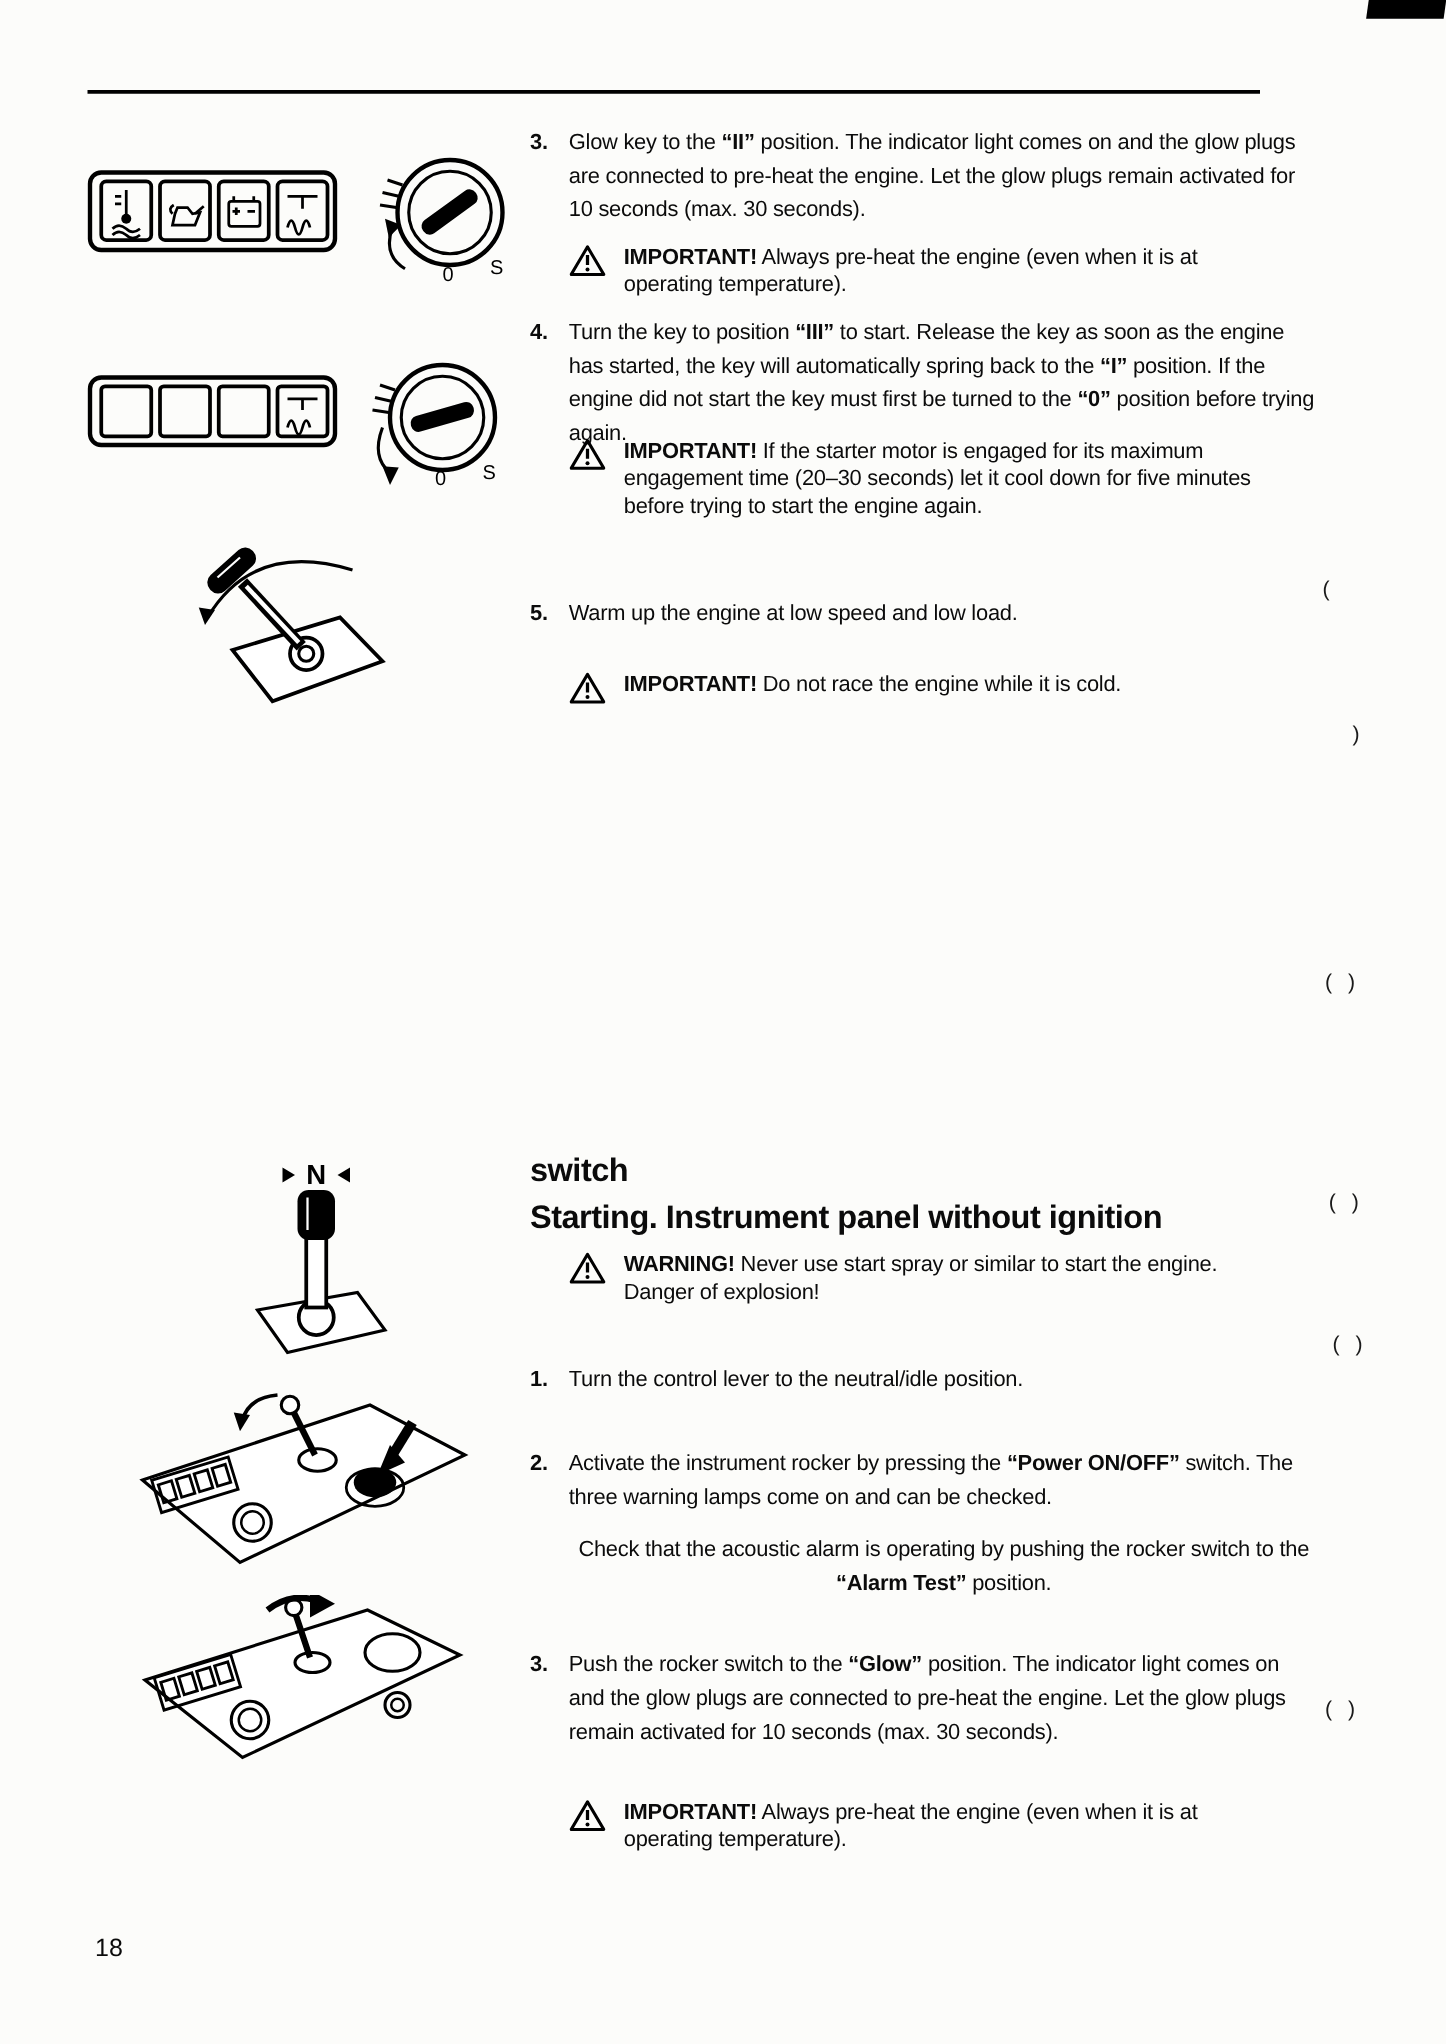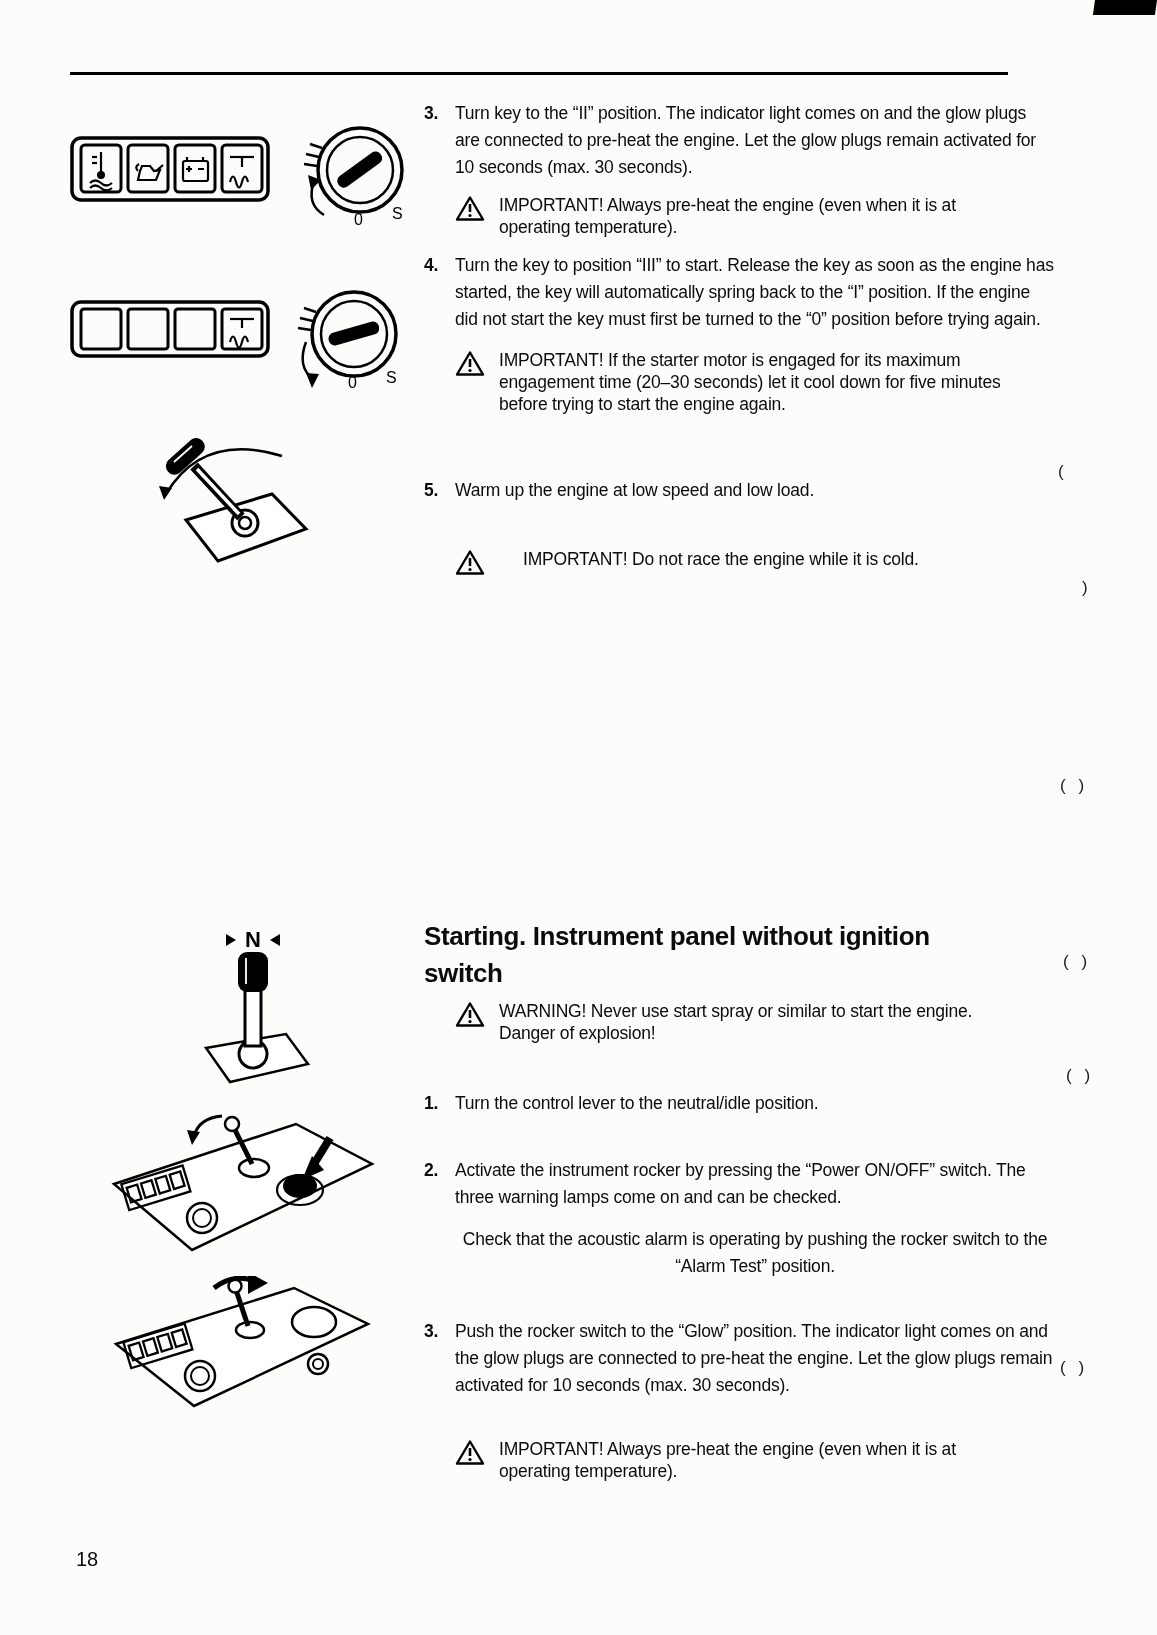--- a/index.html
+++ b/index.html
@@ -13,21 +13,21 @@
     overflow:hidden;
   }
   .toprule{position:absolute;left:70px;top:72px;width:938px;height:3px;background:#000;}
   .cornermark{position:absolute;right:0;top:0;width:62px;height:15px;background:#000;transform:skewX(-8deg);transform-origin:top right;}
   .step{position:absolute;left:424px;display:flex;font-size:17.5px;line-height:27px;letter-spacing:-0.2px;}
   .step .num{width:31px;flex:none;font-weight:700;}
   .step .txt{width:600px;}
   .note{position:absolute;left:455px;display:flex;font-size:17.5px;line-height:22px;letter-spacing:-0.2px;}
   .note .wicon{width:44px;flex:none;padding-top:1px;}
   .note .txt{width:528px;}
-  b{font-weight:400;}
+  b{font-weight:700;}
   .heading{position:absolute;left:424px;top:918px;font-size:26px;line-height:37px;font-weight:700;letter-spacing:-0.4px;}
   .para{position:absolute;left:455px;font-size:17.5px;line-height:27px;letter-spacing:-0.2px;width:600px;text-align:center;}
   .pagenum{position:absolute;left:76px;top:1548px;font-size:20px;}
   .illus{position:absolute;}
   .artifact{position:absolute;font-size:17px;color:#1a1a1a;letter-spacing:4px;}
   svg{display:block;}
 </style>
 </head>
 <body>
 
@@ -191,21 +191,21 @@
       <path d="M112,12 Q130,-2 150,4" fill="none" stroke="#000" stroke-width="5"></path>
       <polygon points="146,-4 166,7 146,18" fill="#000"></polygon>
       <ellipse cx="212" cy="46" rx="22" ry="15" fill="#fff" stroke="#000" stroke-width="2.5"></ellipse>
       <circle cx="216" cy="88" r="10" fill="none" stroke="#000" stroke-width="2.5"></circle>
       <circle cx="216" cy="88" r="5" fill="none" stroke="#000" stroke-width="2"></circle>
     </svg>
   </div>
 
   <div class="step" style="top:100px;">
     <span class="num">3.</span>
-    <span class="txt"><span>Turn key to the </span><b>“II”</b><span> position. The indicator light comes on and the glow plugs are connected to pre-heat the engine. Let the glow plugs remain activated for 10 seconds (max. 30 seconds).</span></span>
+    <span class="txt"><span>Glow key to the </span><b>“II”</b><span> position. The indicator light comes on and the glow plugs are connected to pre-heat the engine. Let the glow plugs remain activated for 10 seconds (max. 30 seconds).</span></span>
   </div>
 
   <div class="note" style="top:194px;">
     <span class="wicon">
       <svg width="30" height="27" viewBox="0 0 30 27">
           <path d="M15 2.5 L28 24.5 H2 Z" fill="none" stroke="#000" stroke-width="2.4" stroke-linejoin="round"></path>
           <line x1="15" y1="9" x2="15" y2="17" stroke="#000" stroke-width="2.6"></line>
           <circle cx="15" cy="20.5" r="1.6" fill="#000"></circle>
         </svg>
     </span>
@@ -226,34 +226,34 @@
         </svg>
     </span>
     <span class="txt"><b>IMPORTANT!</b><span> If the starter motor is engaged for its maximum engagement time (20–30 seconds) let it cool down for five minutes before trying to start the engine again.</span></span>
   </div>
 
   <div class="step" style="top:477px;">
     <span class="num">5.</span>
     <span class="txt"><span>Warm up the engine at low speed and low load.</span></span>
   </div>
 
-  <div class="note" style="top:548px;gap:24px;">
+  <div class="note" style="top:536px;">
     <span class="wicon">
       <svg width="30" height="27" viewBox="0 0 30 27">
           <path d="M15 2.5 L28 24.5 H2 Z" fill="none" stroke="#000" stroke-width="2.4" stroke-linejoin="round"></path>
           <line x1="15" y1="9" x2="15" y2="17" stroke="#000" stroke-width="2.6"></line>
           <circle cx="15" cy="20.5" r="1.6" fill="#000"></circle>
         </svg>
     </span>
     <span class="txt"><b>IMPORTANT!</b><span> Do not race the engine while it is cold.</span></span>
   </div>
 
   <div class="heading">
+    <div>switch</div>
     <div>Starting. Instrument panel without ignition</div>
-    <div>switch</div>
   </div>
 
   <div class="note" style="top:1000px;justify-content:center;">
     <span class="wicon">
       <svg width="30" height="27" viewBox="0 0 30 27">
           <path d="M15 2.5 L28 24.5 H2 Z" fill="none" stroke="#000" stroke-width="2.4" stroke-linejoin="round"></path>
           <line x1="15" y1="9" x2="15" y2="17" stroke="#000" stroke-width="2.6"></line>
           <circle cx="15" cy="20.5" r="1.6" fill="#000"></circle>
         </svg>
     </span>

